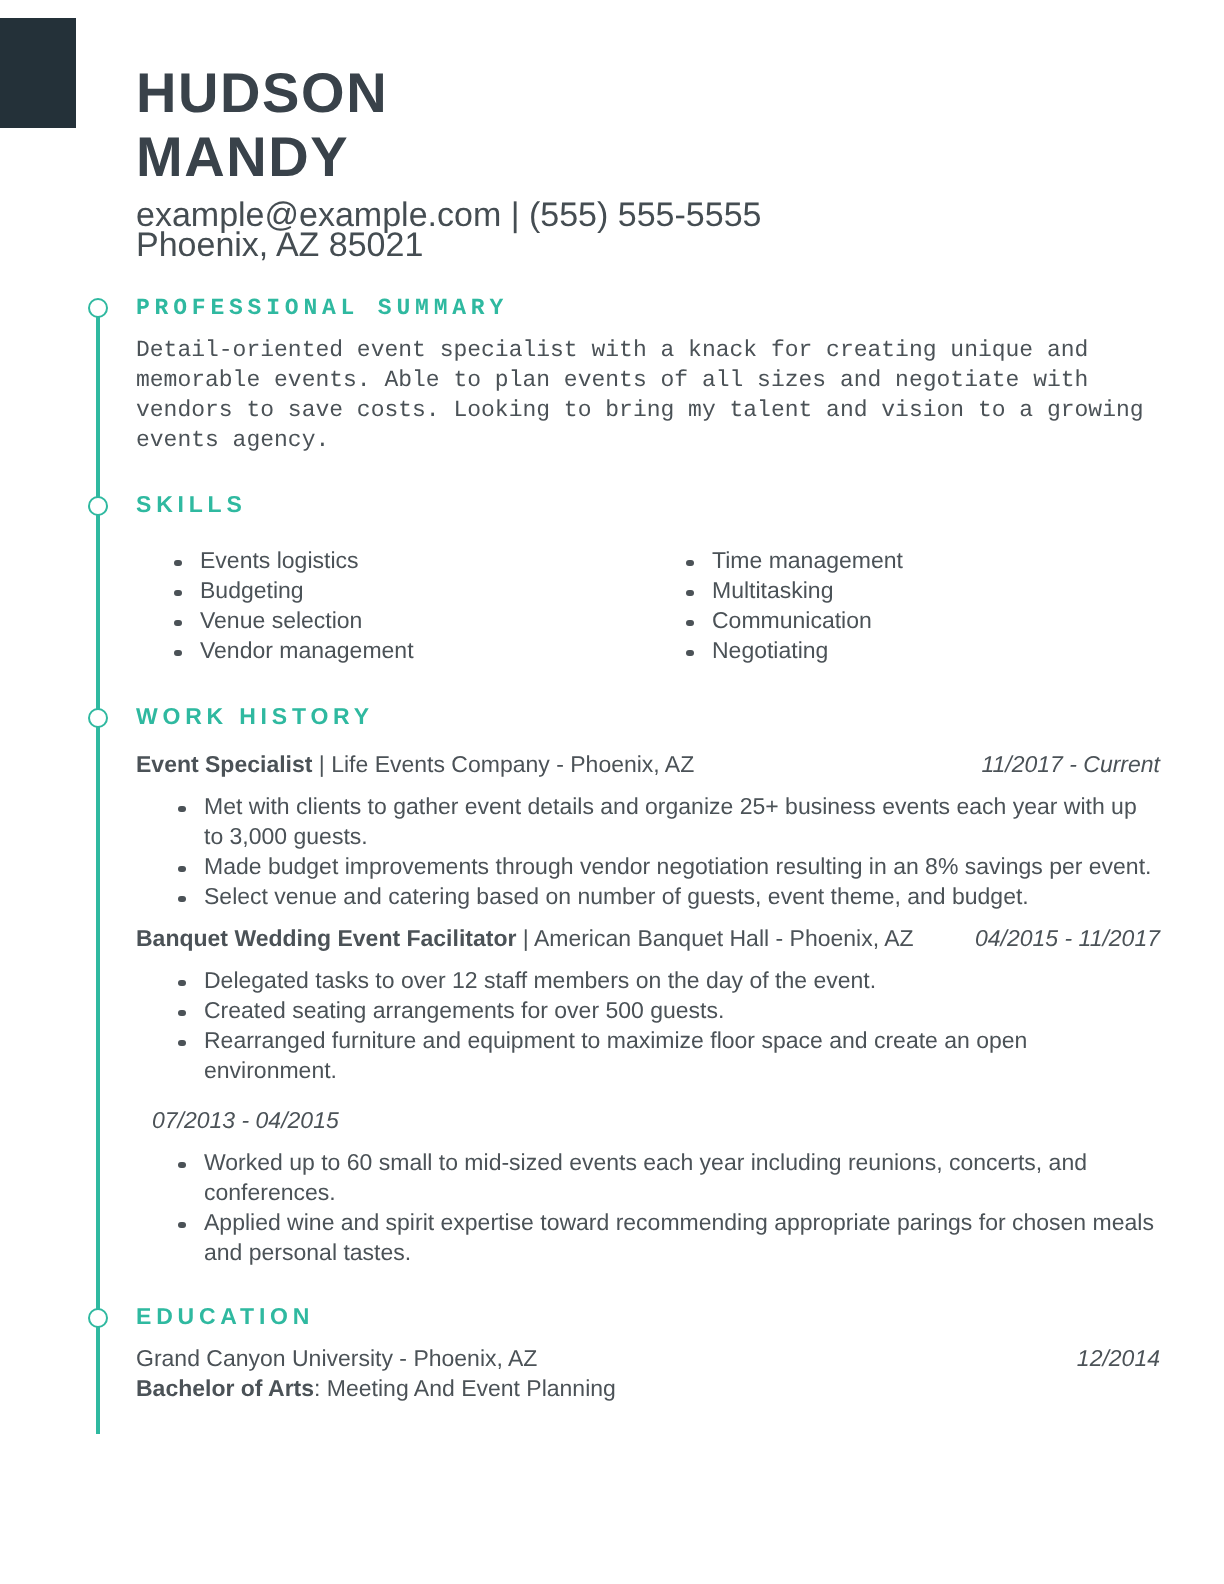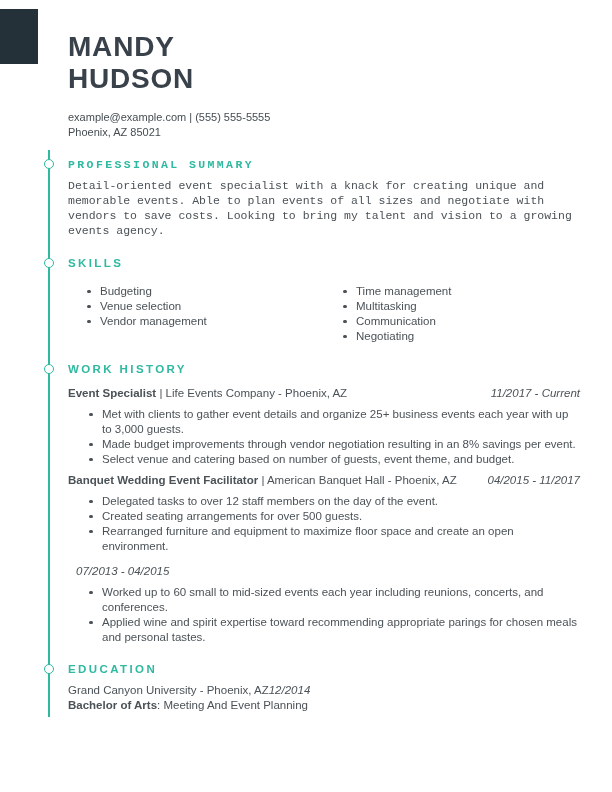--- a/index.html
+++ b/index.html
@@ -31,22 +31,22 @@
   }
   .name {
     margin: 31px 0 0 0;
     font-size: 28px;
     line-height: 32px;
     font-weight: bold;
     letter-spacing: 0.8px;
     color: #39424a;
   }
   .contact {
-    margin-top: 15px;
-    font-size: 11px;
+    margin-top: 5px;
+    font-size: 17px;
     line-height: 15px;
     color: #454d52;
   }
   .section { position: relative; }
   .sec-head {
     position: relative;
     font-size: 11.5px;
     line-height: 15px;
     font-weight: bold;
     letter-spacing: 2.4px;
@@ -100,38 +100,38 @@
   .job-title { font-weight: bold; }
   .job-dates { font-style: italic; white-space: nowrap; padding-left: 8px; }
   .job-bullets {
     margin: 6px 0 0 0;
     padding: 0 0 0 34px;
     list-style: none;
   }
   .edu-lines { margin-top: 6px; }
   .edu-row {
     display: flex;
-    justify-content: flex-start;
+    justify-content: space-between;
     align-items: baseline;
   }
   .edu-date { font-style: italic; white-space: nowrap; }
   .bold { font-weight: bold; }
 </style>
 </head>
 <body>
 
 <div class="page">
   <div class="corner-block"></div>
   <div class="timeline"></div>
 
   <div class="content">
 
     <div class="name">
+      <div>HUDSON</div>
       <div>MANDY</div>
-      <div>HUDSON</div>
     </div>
     <div class="contact">
       <div>example@example.com | (555) 555-5555</div>
       <div>Phoenix, AZ 85021</div>
     </div>
 
     <div class="section sec-summary">
       <div class="sec-head">
         <span class="dot"></span>
         <span>PROFESSIONAL SUMMARY</span>
@@ -139,20 +139,21 @@
       <div class="body-text summary-text">Detail-oriented event specialist with a knack for creating unique and memorable events. Able to plan events of all sizes and negotiate with vendors to save costs. Looking to bring my talent and vision to a growing events agency.</div>
     </div>
 
     <div class="section sec-skills">
       <div class="sec-head">
         <span class="dot"></span>
         <span>SKILLS</span>
       </div>
       <div class="skills-cols body-text">
         <ul>
+          <li>Events logistics</li>
           <li>Budgeting</li>
           <li>Venue selection</li>
           <li>Vendor management</li>
         </ul>
         <ul>
           <li>Time management</li>
           <li>Multitasking</li>
           <li>Communication</li>
           <li>Negotiating</li>
         </ul>

